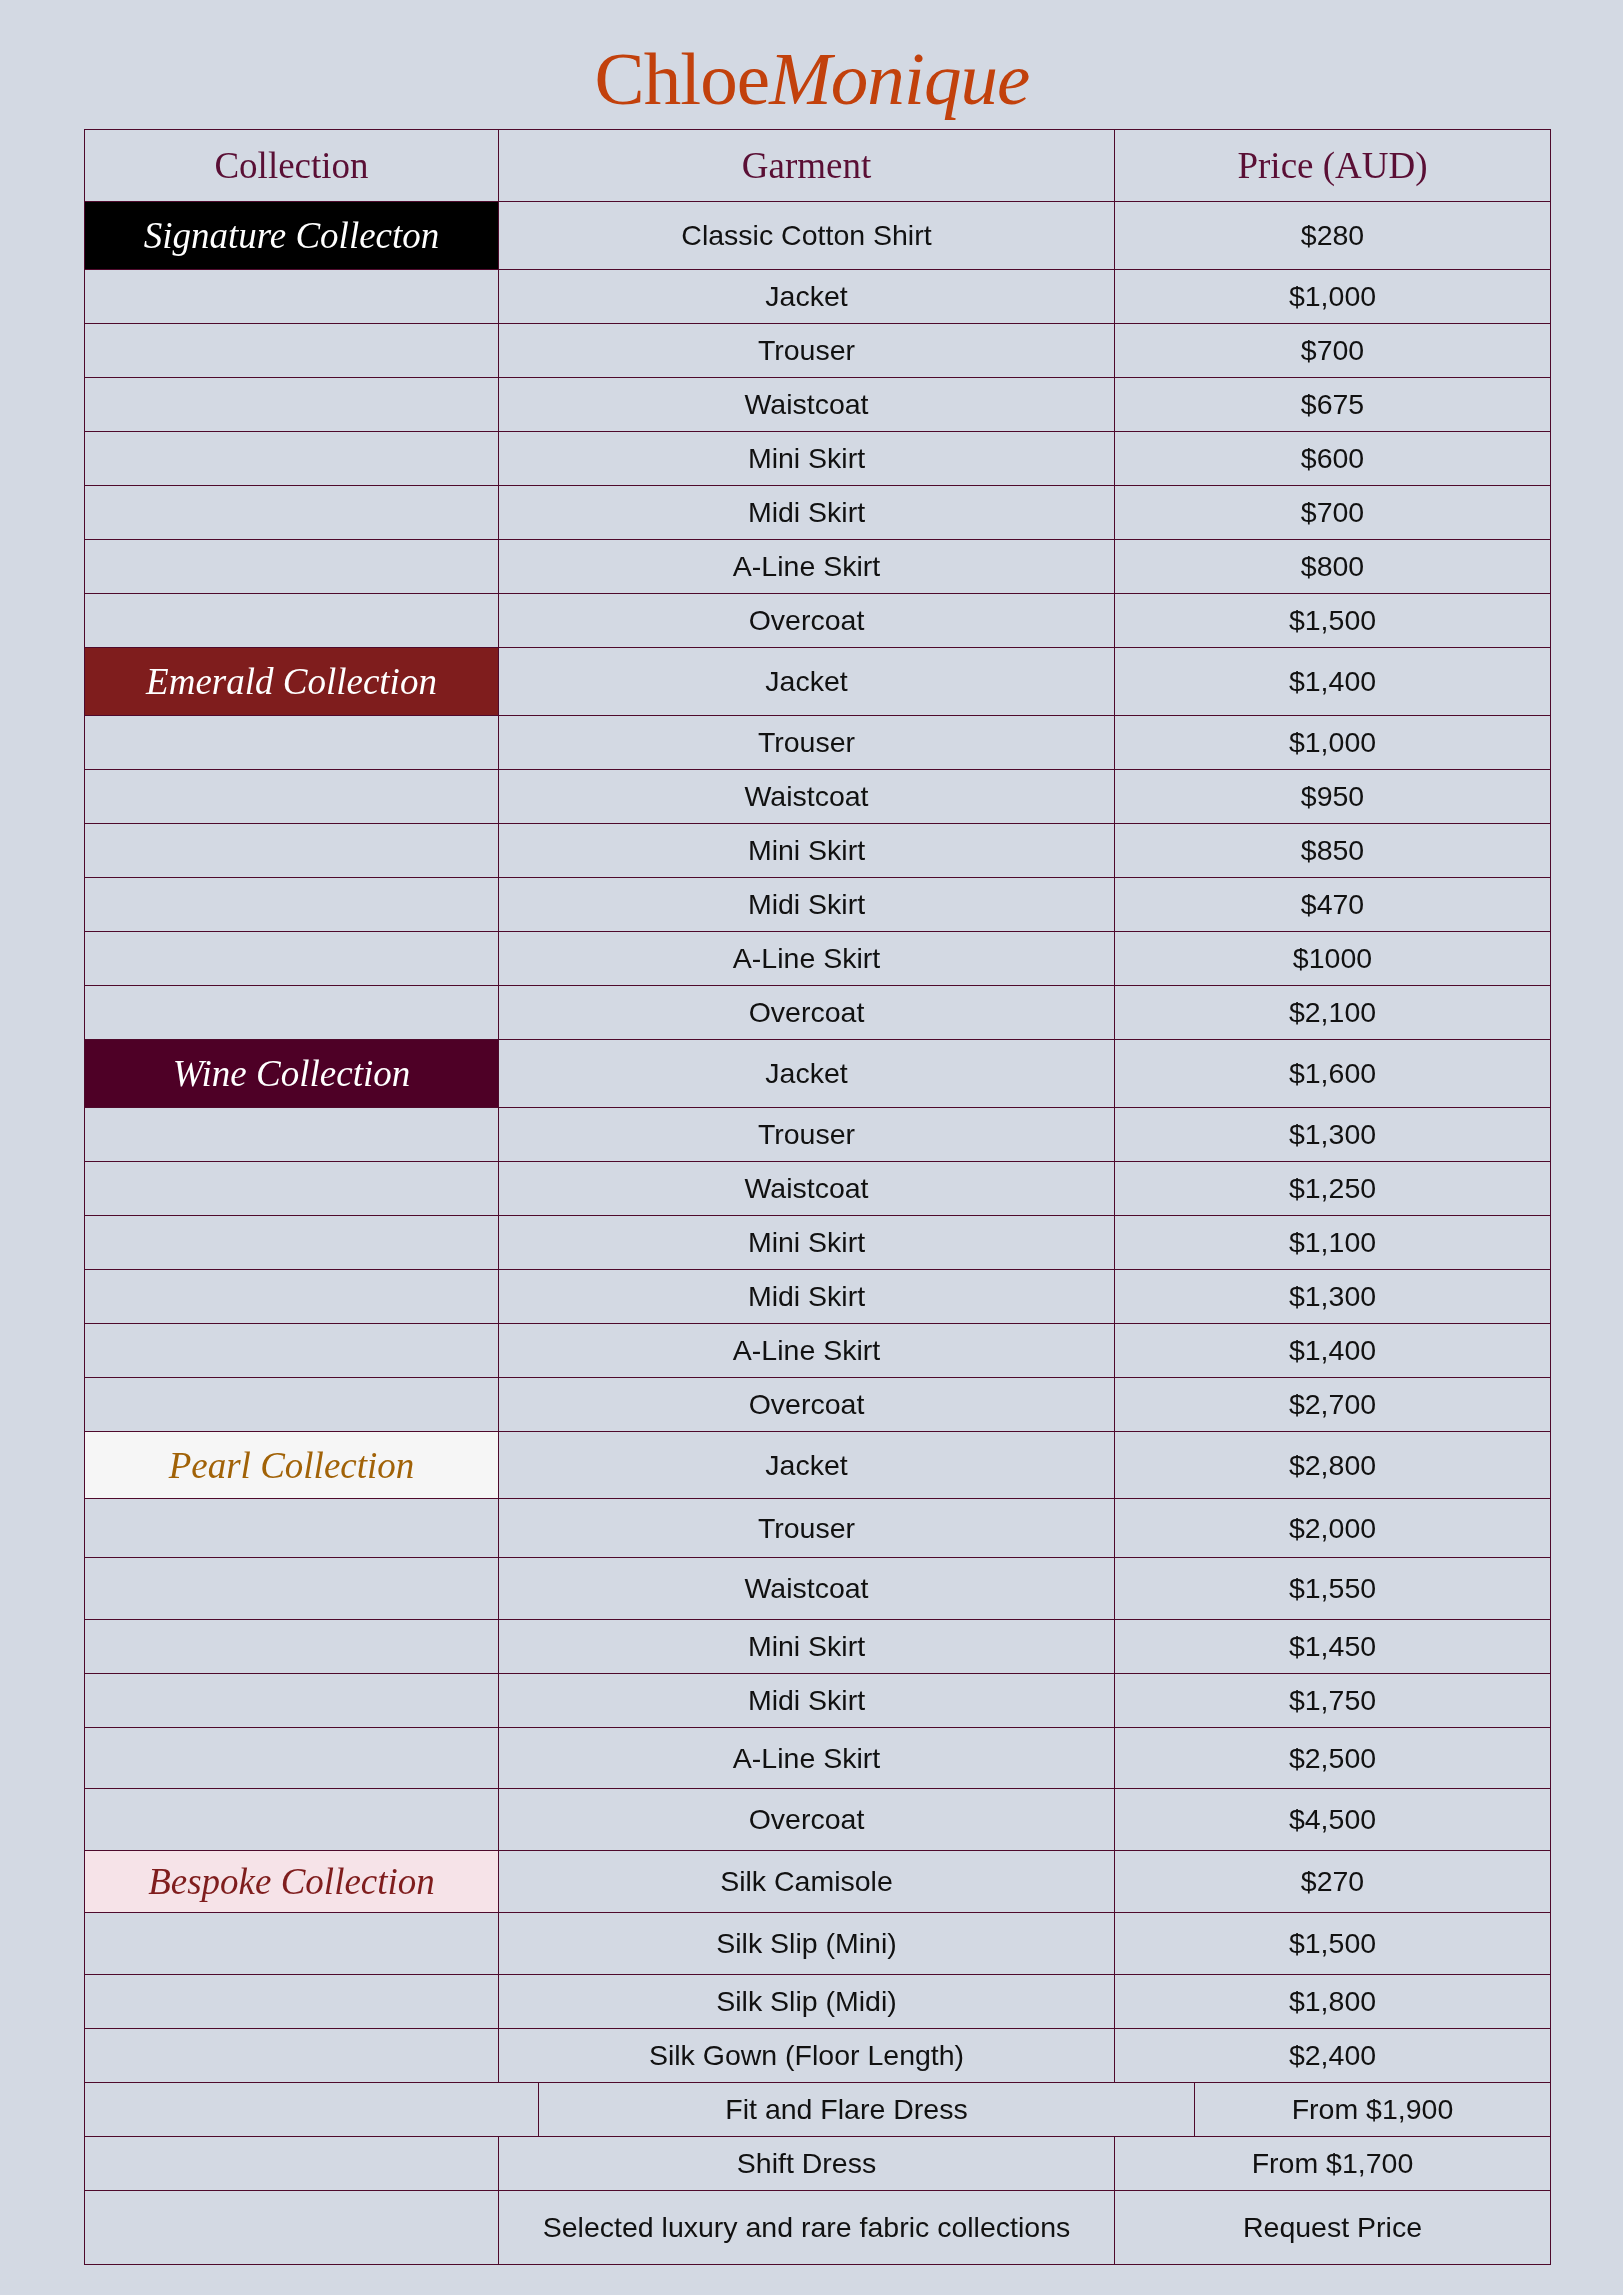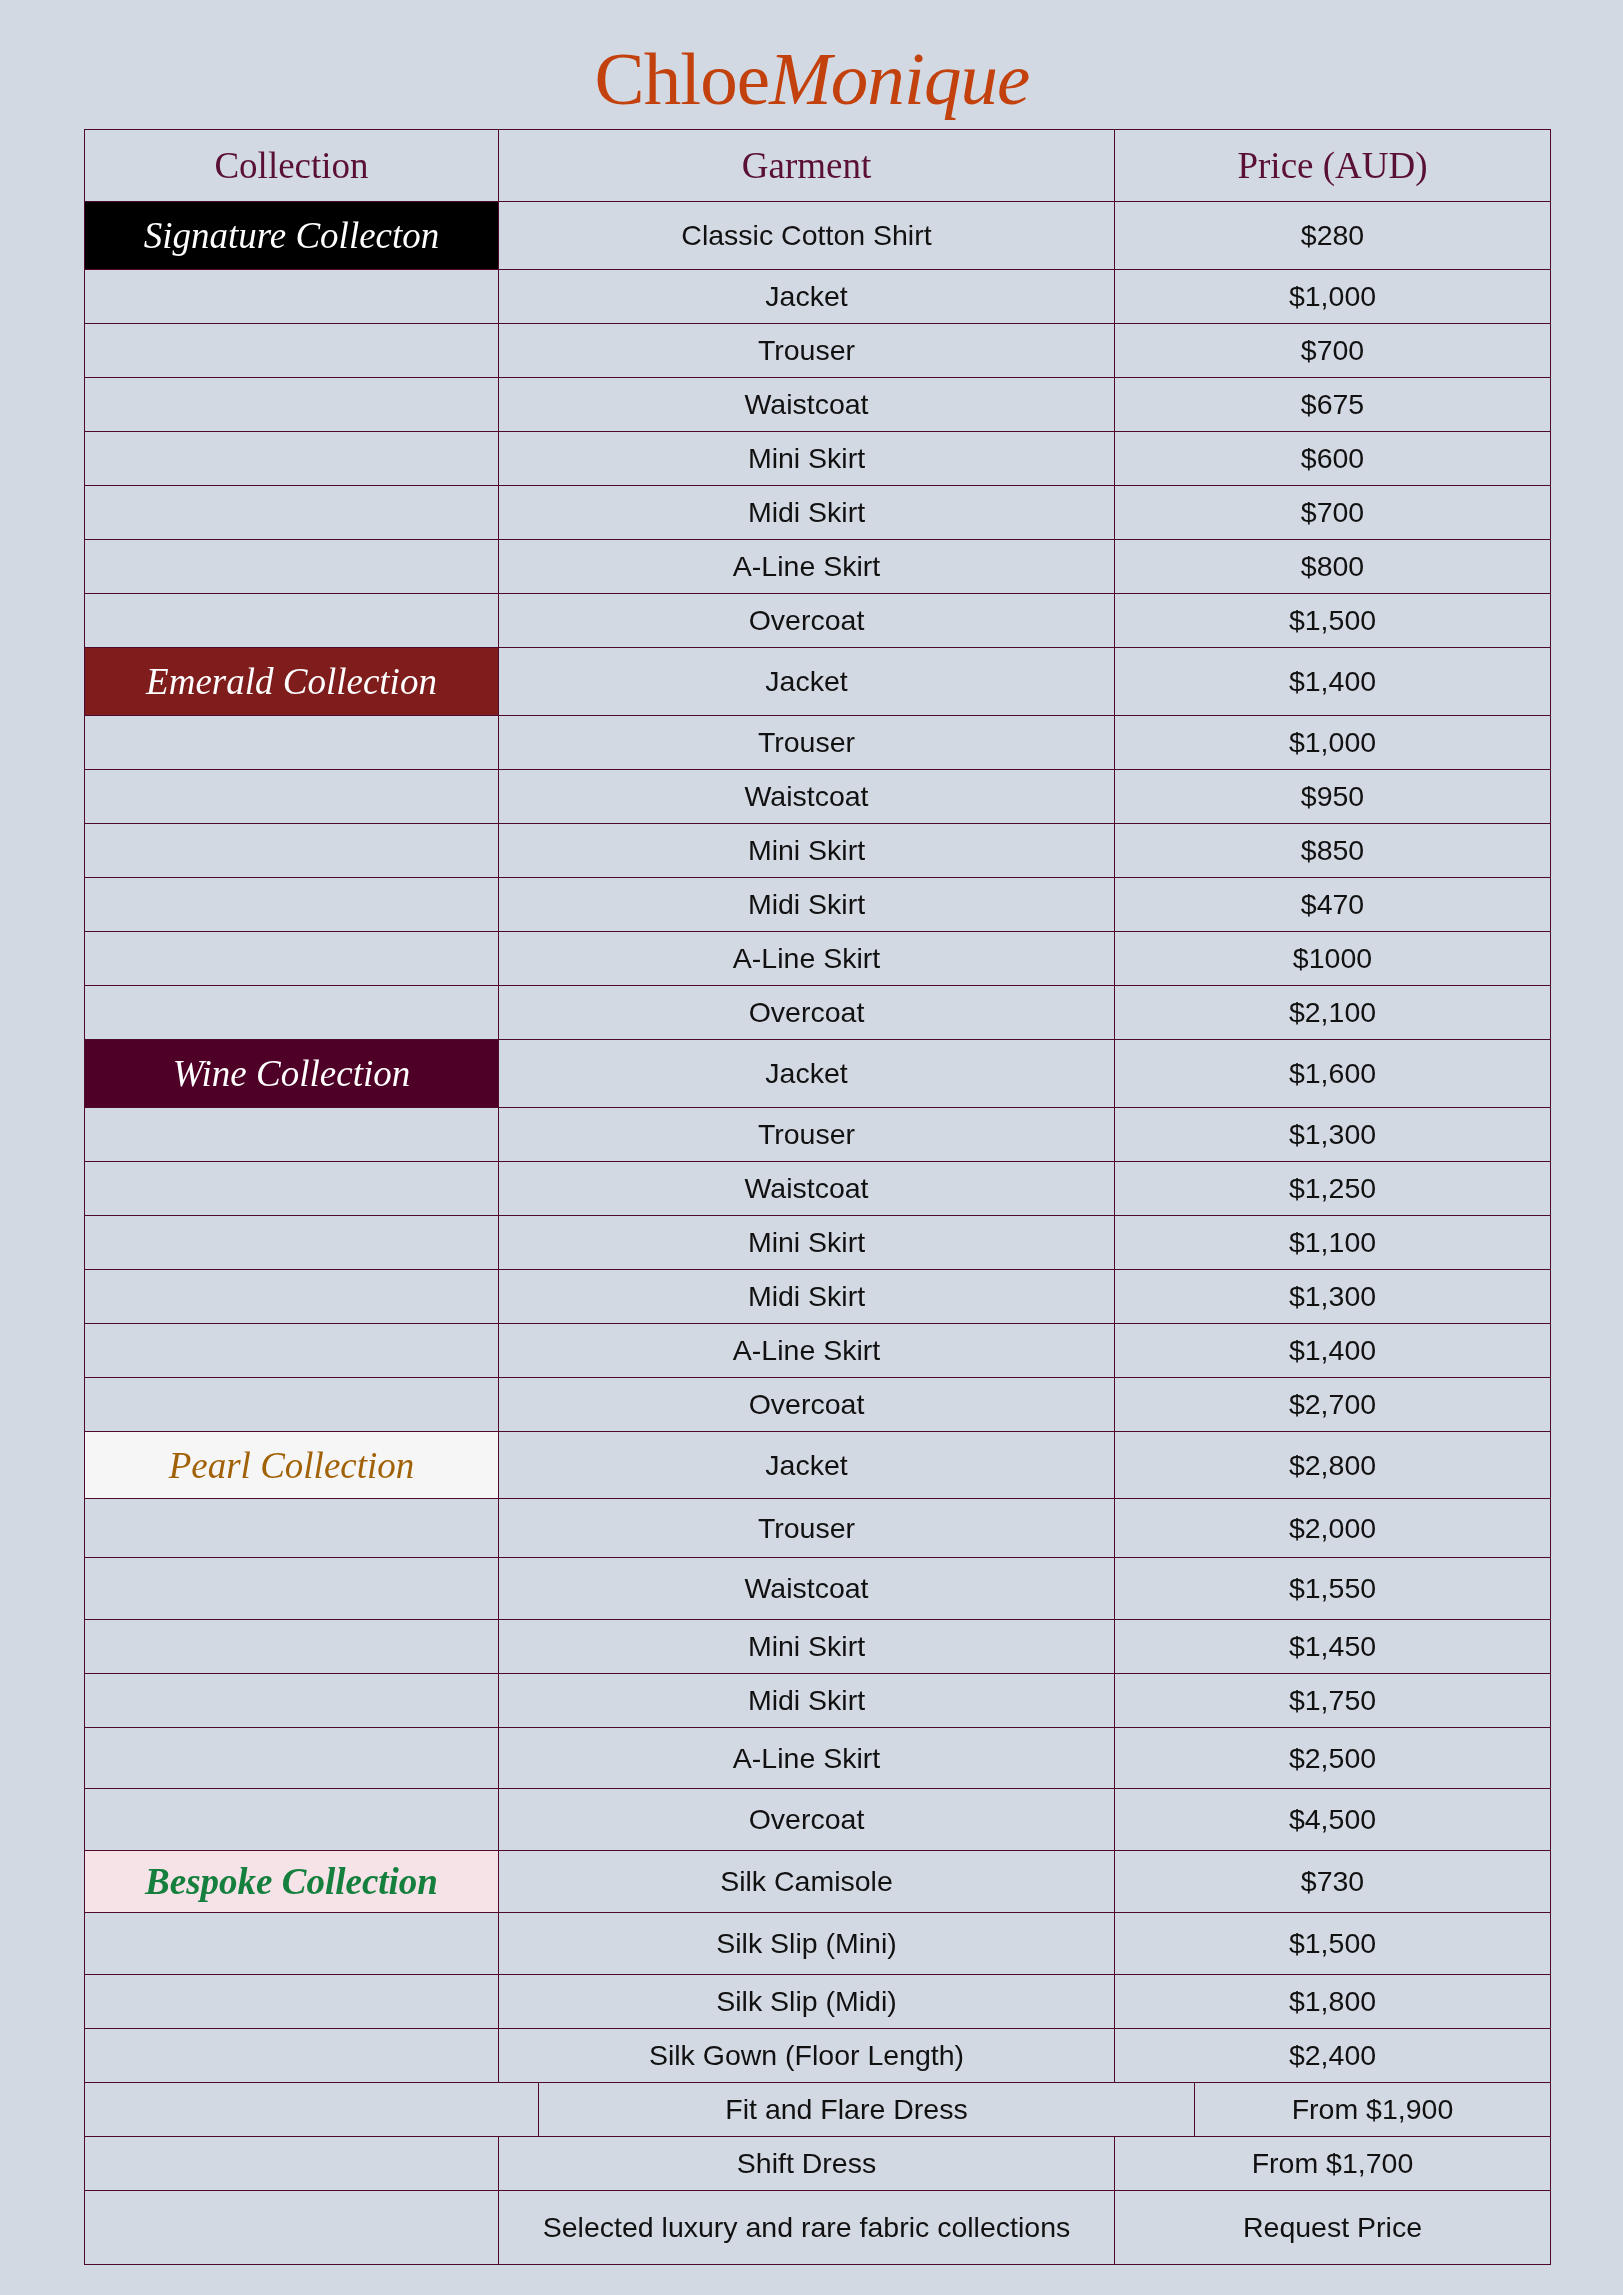--- a/index.html
+++ b/index.html
@@ -197,23 +197,23 @@
         <div class="cell"></div>
         <div class="cell">A-Line Skirt</div>
         <div class="cell">$2,500</div>
       </div>
       <div class="row" style="height: 62px;">
         <div class="cell"></div>
         <div class="cell">Overcoat</div>
         <div class="cell">$4,500</div>
       </div>
       <div class="row" style="height: 62px;">
-        <div class="cell coll" style="background: rgb(246, 227, 232); color: #15803d; font-weight: bold;">Bespoke Collection</div>
+        <div class="cell coll" style="background: rgb(246, 227, 232); color: #7f1d1d;">Bespoke Collection</div>
         <div class="cell">Silk Camisole</div>
-        <div class="cell">$730</div>
+        <div class="cell">$270</div>
       </div>
       <div class="row" style="height: 62px;">
         <div class="cell"></div>
         <div class="cell">Silk Slip (Mini)</div>
         <div class="cell">$1,500</div>
       </div>
       <div class="row" style="height: 54px;">
         <div class="cell"></div>
         <div class="cell">Silk Slip (Midi)</div>
         <div class="cell">$1,800</div>

